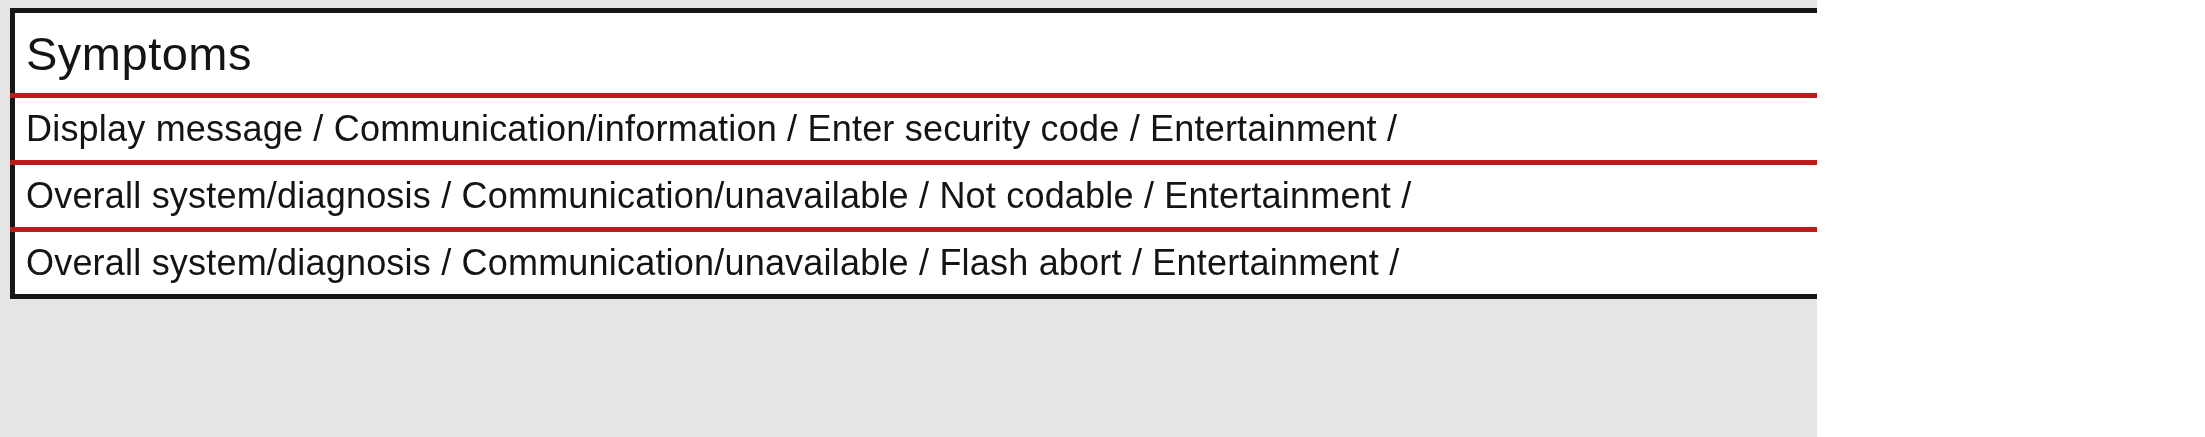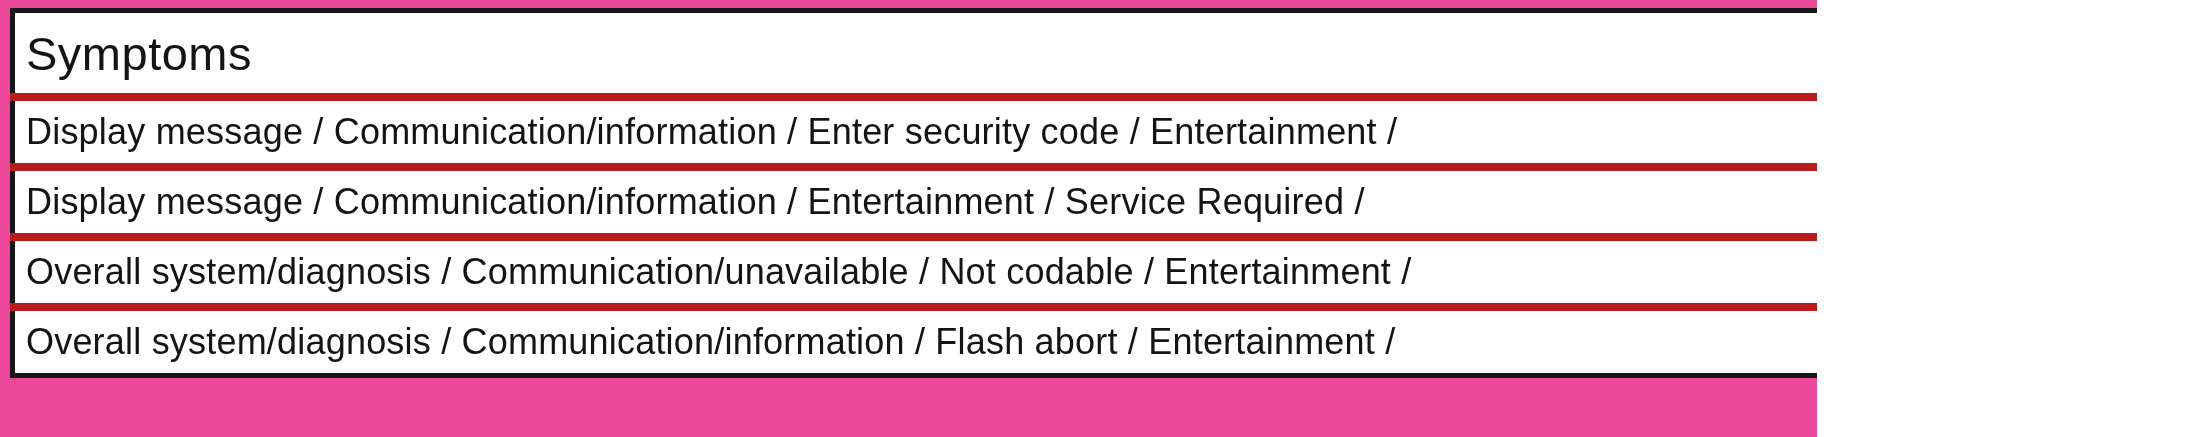--- a/index.html
+++ b/index.html
@@ -8,36 +8,36 @@
     background: #ffffff;
     width: 2205px;
     height: 437px;
     font-family: "Liberation Sans", sans-serif;
     color: #111111;
   }
   .page {
     position: relative;
     width: 1817px;
     height: 437px;
-    background: #ec4899;
+    background: #e5e5e5;
     overflow: hidden;
   }
   table.symptoms-table {
     position: absolute;
     left: 10px;
     top: 8px;
     width: 2180px;
     border-collapse: collapse;
     table-layout: fixed;
     background: #ffffff;
     border: 5px solid #161616;
   }
   table.symptoms-table th,
   table.symptoms-table td {
-    border-top: 8px solid #b91c1c;
+    border-top: 5px solid #b91c1c;
     text-align: left;
     vertical-align: middle;
     padding: 0 0 0 11px;
     white-space: nowrap;
     overflow: hidden;
     font-weight: 400;
     color: #141414;
   }
   table.symptoms-table th {
     border-top: none;
@@ -60,27 +60,24 @@
       <tr>
         <th>Symptoms</th>
       </tr>
     </thead>
     <tbody>
 
         <tr>
           <td>Display message / Communication/information / Enter security code / Entertainment /</td>
         </tr>
 
-        <tr>
-          <td>Display message / Communication/information / Entertainment / Service Required /</td>
-        </tr>
 
 
         <tr>
           <td>Overall system/diagnosis / Communication/unavailable / Not codable / Entertainment /</td>
         </tr>
 
         <tr>
-          <td>Overall system/diagnosis / Communication/information / Flash abort / Entertainment /</td>
+          <td>Overall system/diagnosis / Communication/unavailable / Flash abort / Entertainment /</td>
         </tr>
       </tbody>
   </table>
 </div>
 
 </body></html>

